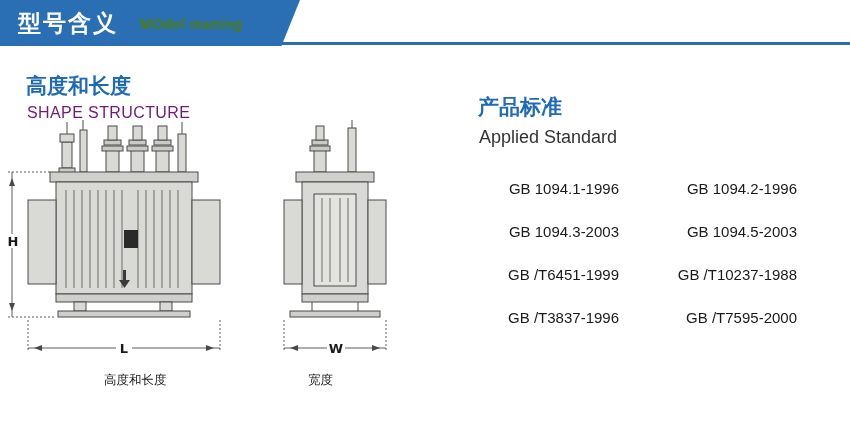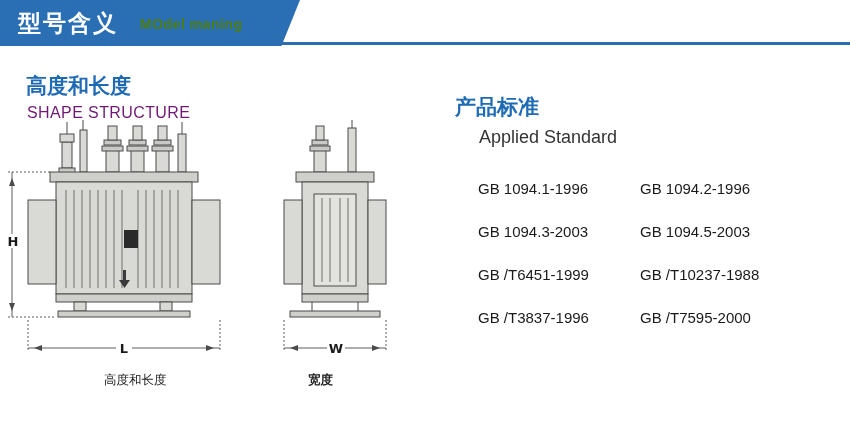--- a/index.html
+++ b/index.html
@@ -47,52 +47,53 @@
     font-size:21px;font-weight:bold;color:#1f6ab5;
     font-family:"DejaVu Sans", sans-serif;
   }
   .left-title-en{
     position:absolute;left:27px;top:104px;
     font-size:16px;color:#701a75;letter-spacing:.4px;
   }
 
   
   .right-title-cn{
-    position:absolute;left:455px;top:93px;
+    position:absolute;left:478px;top:93px;
     font-size:21px;font-weight:bold;color:#1f6ab5;
     font-family:"DejaVu Sans", sans-serif;
   }
   .right-title-en{
     position:absolute;left:479px;top:127px;
     font-size:18px;color:#333;
   }
   .std-table{
-    position:absolute;left:478px;top:180px;
+    position:absolute;left:457px;top:180px;
     width:340px;
     border-collapse:collapse;
+    text-align:right;
   }
   .std-table td{
     font-size:15px;color:#1a1a1a;
     padding:0 0 26px 0;
     white-space:nowrap;
     font-family:"Liberation Sans", sans-serif;
   }
   .std-table td.c1{width:162px;}
 
   
   .draw{
     position:absolute;left:0;top:120px;width:460px;height:280px;
   }
   .cap{
     position:absolute;
     font-size:12.5px;color:#222;
     font-family:"DejaVu Sans", sans-serif;
   }
   .cap-left{left:104px;top:372px;}
-  .cap-right{left:308px;top:372px;font-weight:bold;}
+  .cap-right{left:308px;top:372px;}
 
   svg{display:block;}
 </style>
 </head>
 <body>
 
 <div class="banner">
   <div class="banner-blue"></div>
   <div class="banner-slant"></div>
   <div class="banner-line"></div>

